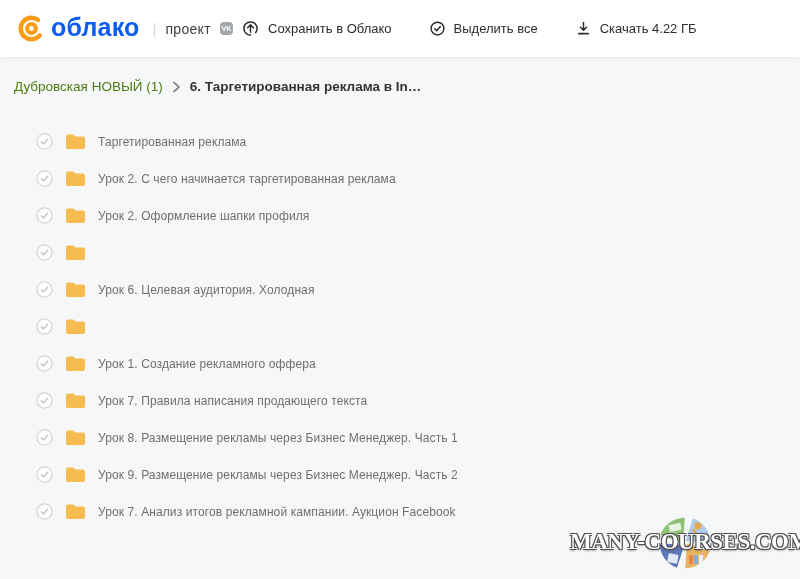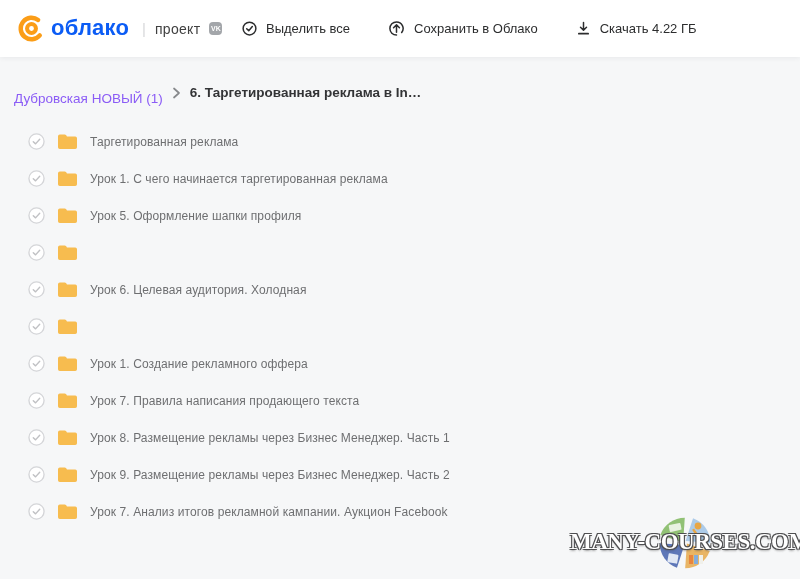--- a/index.html
+++ b/index.html
@@ -23,21 +23,21 @@
   .logo-wrap {
     position: absolute;
     left: 18px; top: 0;
     height: 57px;
     display: flex;
     align-items: center;
     gap: 6px;
   }
   .at-icon { width: 27px; height: 27px; display: block; }
   .brand-text {
-    font-size: 22px;
+    font-size: 25px;
     font-weight: bold;
     color: #0b5cf5;
     letter-spacing: 0.2px;
     line-height: 1;
     margin-top: -2px;
   }
   .logo-divider {
     color: #d7d8da;
     font-size: 15px;
     margin: 0 3px 0 7px;
@@ -85,28 +85,28 @@
   
   .breadcrumb {
     position: absolute;
     top: 79px; left: 14px;
     display: flex;
     align-items: center;
     gap: 9px;
     font-size: 13.5px;
     z-index: 1;
   }
-  .crumb-parent { color: #8b5cf6; cursor: pointer; margin-top: 12px; }
+  .crumb-parent { color: #4d7c0f; cursor: pointer; }
   .crumb-chevron { display: block; }
   .crumb-current { color: #333436; font-weight: bold; }
 
   
   .file-list {
     position: absolute;
-    top: 123px; left: 28px; right: 0;
+    top: 123px; left: 36px; right: 0;
     z-index: 1;
   }
   .file-row {
     height: 37px;
     display: flex;
     align-items: center;
     cursor: pointer;
   }
   .row-checkbox {
     width: 17px; height: 17px;
@@ -168,36 +168,36 @@
     </svg>
     <span class="brand-text">облако</span>
     <span class="logo-divider">|</span>
     <span class="project-text">проект</span>
     <span class="vk-badge">VK</span>
   </div>
 
   <div class="header-actions">
     <button class="action-btn">
       <span>
+        <svg width="17" height="17" viewBox="0 0 18 18">
+          <path d="M9 16 A7 7 0 1 1 9 2 A7 7 0 0 1 14.5 13.3" fill="none" stroke="#2c2d2e" stroke-width="1.6" stroke-linecap="round"></path>
+          <path d="M9 13 L9 5.4 M5.9 8.2 L9 5 L12.1 8.2" fill="none" stroke="#2c2d2e" stroke-width="1.6" stroke-linecap="round" stroke-linejoin="round"></path>
+        </svg>
+      </span>
+      <span>Сохранить в Облако</span>
+    </button>
+
+    <button class="action-btn">
+      <span>
         <svg width="15" height="15" viewBox="0 0 16 16">
           <circle cx="8" cy="8" r="6.8" fill="none" stroke="#2c2d2e" stroke-width="1.6"></circle>
           <path d="M5 8.2 L7.2 10.3 L11 5.9" fill="none" stroke="#2c2d2e" stroke-width="1.6" stroke-linecap="round" stroke-linejoin="round"></path>
         </svg>
       </span>
       <span>Выделить все</span>
-    </button>
-
-    <button class="action-btn">
-      <span>
-        <svg width="17" height="17" viewBox="0 0 18 18">
-          <path d="M9 16 A7 7 0 1 1 9 2 A7 7 0 0 1 14.5 13.3" fill="none" stroke="#2c2d2e" stroke-width="1.6" stroke-linecap="round"></path>
-          <path d="M9 13 L9 5.4 M5.9 8.2 L9 5 L12.1 8.2" fill="none" stroke="#2c2d2e" stroke-width="1.6" stroke-linecap="round" stroke-linejoin="round"></path>
-        </svg>
-      </span>
-      <span>Сохранить в Облако</span>
     </button>
 
     <button class="action-btn">
       <span>
         <svg width="15" height="15" viewBox="0 0 16 16">
           <path d="M8 1.5 L8 9.5 M4.8 6.6 L8 9.8 L11.2 6.6" fill="none" stroke="#2c2d2e" stroke-width="1.6" stroke-linecap="round" stroke-linejoin="round"></path>
           <path d="M3 13.5 L13 13.5" stroke="#2c2d2e" stroke-width="1.8" stroke-linecap="round"></path>
         </svg>
       </span>
       <span>Скачать 4.22 ГБ</span>
@@ -226,32 +226,32 @@
   </div>
 
   <div class="file-row">
     <svg class="row-checkbox" viewBox="0 0 18 18">
       <circle cx="9" cy="9" r="8" fill="#ffffff" stroke="#d4d5d8" stroke-width="1.4"></circle>
       <path d="M5.6 9.3 L8 11.5 L12.4 6.7" fill="none" stroke="#c0c1c4" stroke-width="1.5" stroke-linecap="round" stroke-linejoin="round"></path>
     </svg>
     <svg class="row-folder" width="21" height="17" viewBox="0 0 21 17">
       <path d="M1 3.2 Q1 1.4 2.8 1.4 L7.6 1.4 Q8.6 1.4 9.2 2.2 L10 3.4 L18.2 3.4 Q20 3.4 20 5.2 L20 14.2 Q20 16 18.2 16 L2.8 16 Q1 16 1 14.2 Z" fill="#f7bc4f"></path>
     </svg>
-    <span class="row-label">Урок 1. С чего начинается таргетированная реклама</span>
-  </div>
-
-  <div class="file-row">
-    <svg class="row-checkbox" viewBox="0 0 18 18">
-      <circle cx="9" cy="9" r="8" fill="#ffffff" stroke="#d4d5d8" stroke-width="1.4"></circle>
-      <path d="M5.6 9.3 L8 11.5 L12.4 6.7" fill="none" stroke="#c0c1c4" stroke-width="1.5" stroke-linecap="round" stroke-linejoin="round"></path>
-    </svg>
-    <svg class="row-folder" width="21" height="17" viewBox="0 0 21 17">
-      <path d="M1 3.2 Q1 1.4 2.8 1.4 L7.6 1.4 Q8.6 1.4 9.2 2.2 L10 3.4 L18.2 3.4 Q20 3.4 20 5.2 L20 14.2 Q20 16 18.2 16 L2.8 16 Q1 16 1 14.2 Z" fill="#f7bc4f"></path>
-    </svg>
-    <span class="row-label">Урок 5. Оформление шапки профиля</span>
+    <span class="row-label">Урок 2. С чего начинается таргетированная реклама</span>
+  </div>
+
+  <div class="file-row">
+    <svg class="row-checkbox" viewBox="0 0 18 18">
+      <circle cx="9" cy="9" r="8" fill="#ffffff" stroke="#d4d5d8" stroke-width="1.4"></circle>
+      <path d="M5.6 9.3 L8 11.5 L12.4 6.7" fill="none" stroke="#c0c1c4" stroke-width="1.5" stroke-linecap="round" stroke-linejoin="round"></path>
+    </svg>
+    <svg class="row-folder" width="21" height="17" viewBox="0 0 21 17">
+      <path d="M1 3.2 Q1 1.4 2.8 1.4 L7.6 1.4 Q8.6 1.4 9.2 2.2 L10 3.4 L18.2 3.4 Q20 3.4 20 5.2 L20 14.2 Q20 16 18.2 16 L2.8 16 Q1 16 1 14.2 Z" fill="#f7bc4f"></path>
+    </svg>
+    <span class="row-label">Урок 2. Оформление шапки профиля</span>
   </div>
 
   <div class="file-row">
     <svg class="row-checkbox" viewBox="0 0 18 18">
       <circle cx="9" cy="9" r="8" fill="#ffffff" stroke="#d4d5d8" stroke-width="1.4"></circle>
       <path d="M5.6 9.3 L8 11.5 L12.4 6.7" fill="none" stroke="#c0c1c4" stroke-width="1.5" stroke-linecap="round" stroke-linejoin="round"></path>
     </svg>
     <svg class="row-folder" width="21" height="17" viewBox="0 0 21 17">
       <path d="M1 3.2 Q1 1.4 2.8 1.4 L7.6 1.4 Q8.6 1.4 9.2 2.2 L10 3.4 L18.2 3.4 Q20 3.4 20 5.2 L20 14.2 Q20 16 18.2 16 L2.8 16 Q1 16 1 14.2 Z" fill="#f7bc4f"></path>
     </svg>

